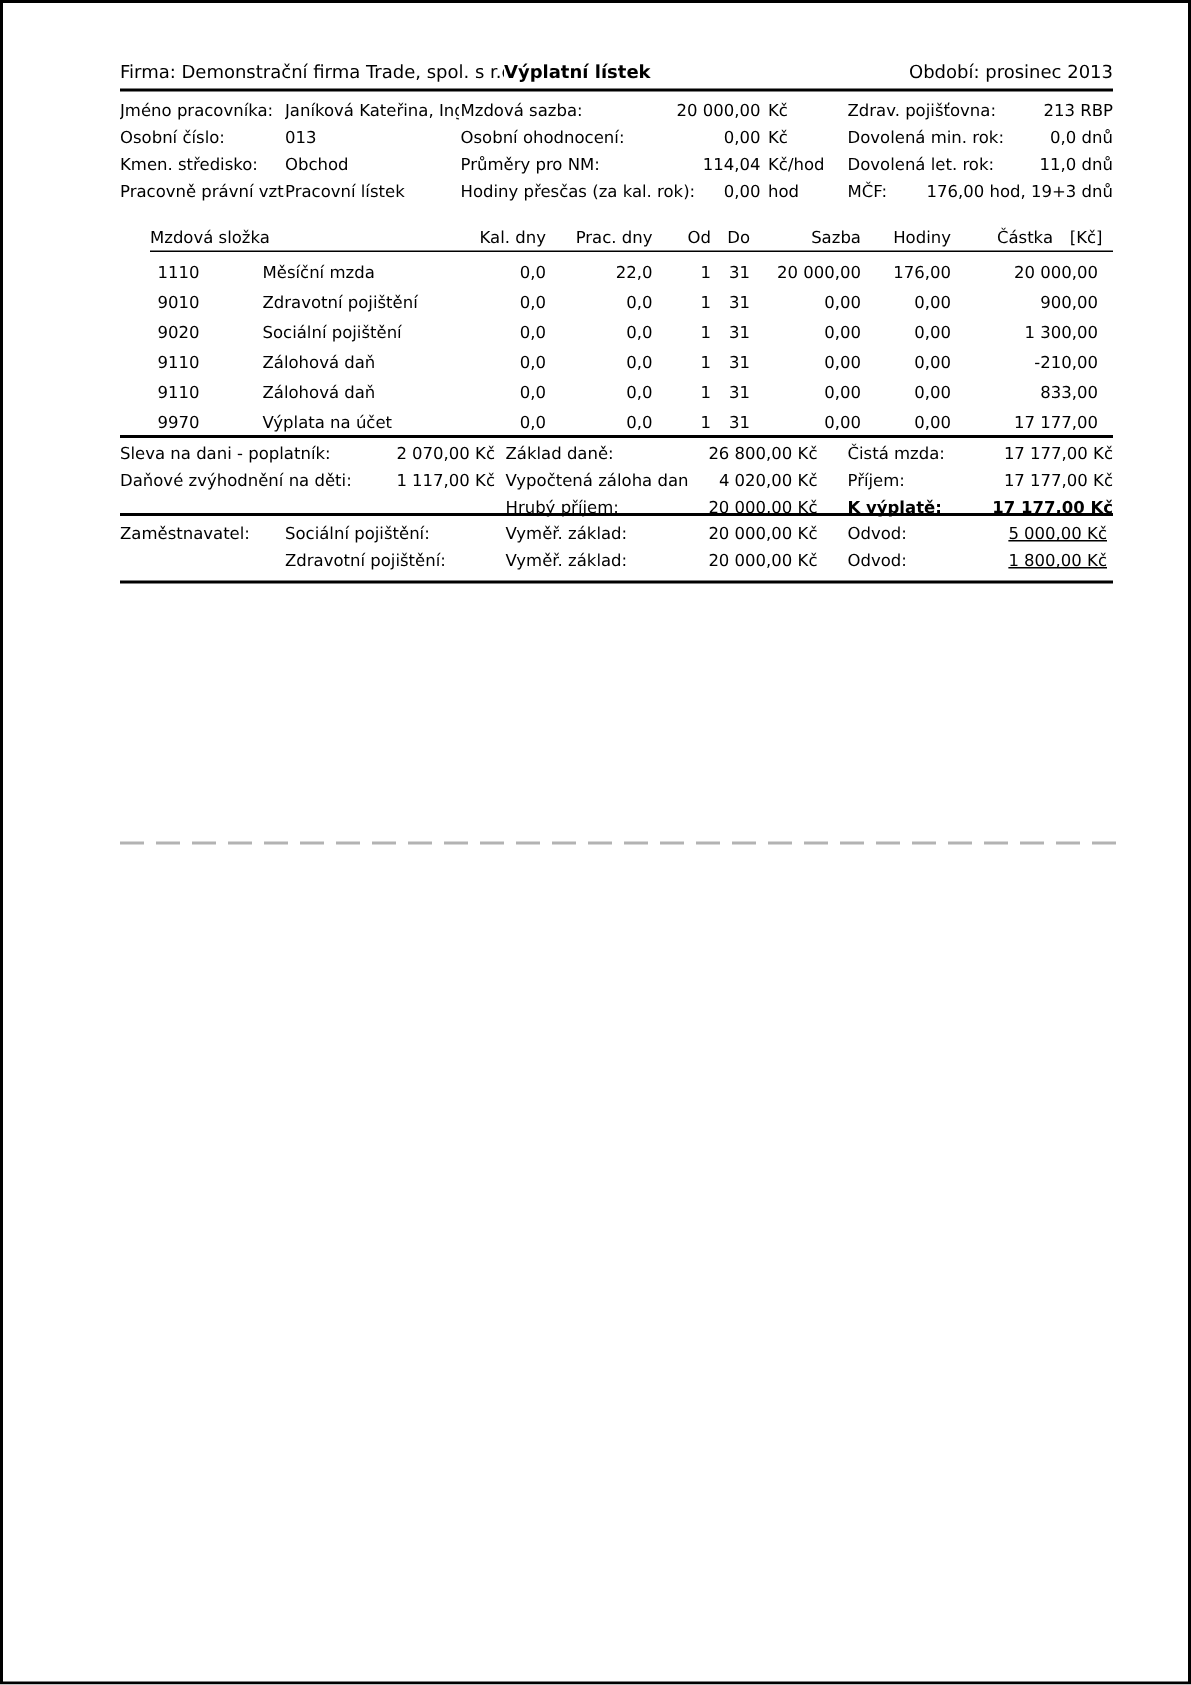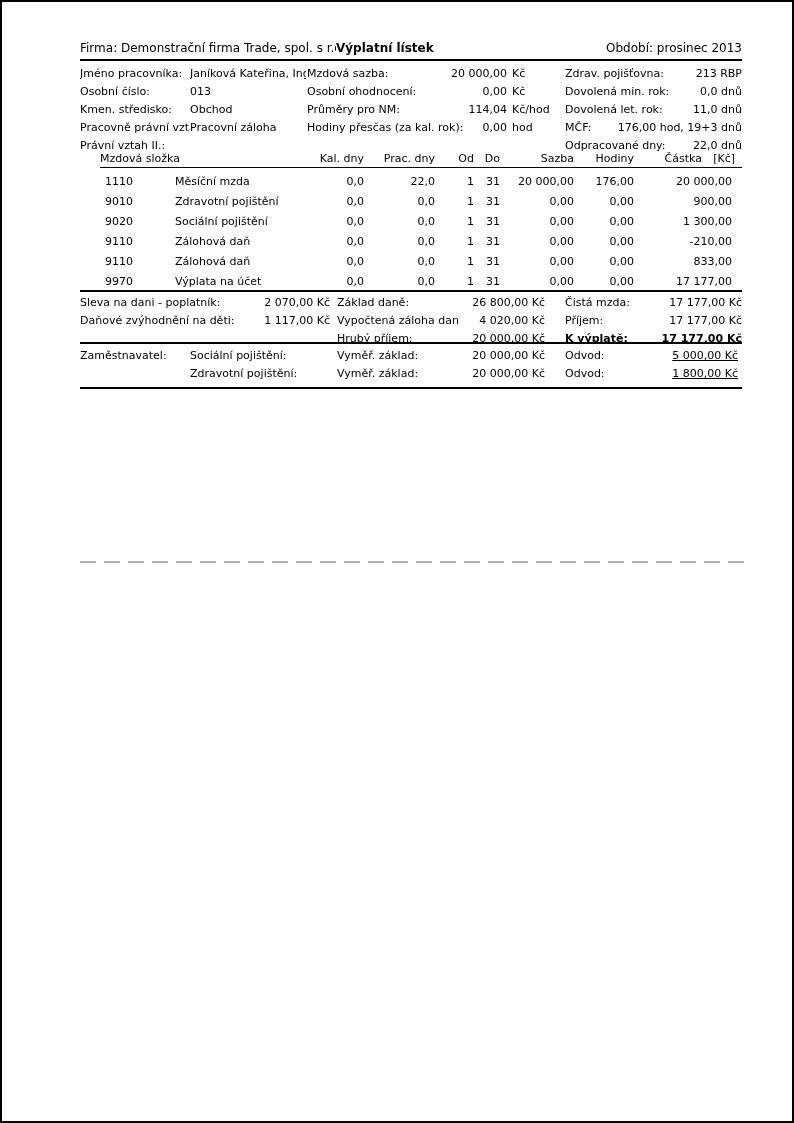--- a/index.html
+++ b/index.html
@@ -101,35 +101,26 @@
       <span class="abs il1">Kmen. středisko:</span>
       <span class="abs iv1">Obchod</span>
       <span class="abs il2">Průměry pro NM:</span>
       <span class="abs iv2">114,04</span>
       <span class="abs iu2">Kč/hod</span>
       <span class="abs il3">Dovolená let. rok:</span>
       <span class="abs iv3">11,0 dnů</span>
     </div>
     <div class="irow">
       <span class="abs il1">Pracovně právní vztah:</span>
-      <span class="abs iv1">Pracovní záloha</span>
+      <span class="abs iv1">Pracovní lístek</span>
       <span class="abs il2">Hodiny přesčas (za kal. rok):</span>
       <span class="abs iv2">0,00</span>
       <span class="abs iu2">hod</span>
       <span class="abs il3">MČF:</span>
       <span class="abs iv3">176,00 hod, 19+3 dnů</span>
-    </div>
-    <div class="irow">
-      <span class="abs il1">Právní vztah II.:</span>
-      <span class="abs iv1"></span>
-      <span class="abs il2"></span>
-      <span class="abs iv2"></span>
-      <span class="abs iu2"></span>
-      <span class="abs il3">Odpracované dny:</span>
-      <span class="abs iv3">22,0 dnů</span>
     </div>
   </div>
 
   <div class="sec sec-thead">
     <span class="abs th-name">Mzdová složka</span>
     <span class="abs th-kal">Kal. dny</span>
     <span class="abs th-prac">Prac. dny</span>
     <span class="abs th-od">Od</span>
     <span class="abs th-do">Do</span>
     <span class="abs th-sazba">Sazba</span>

